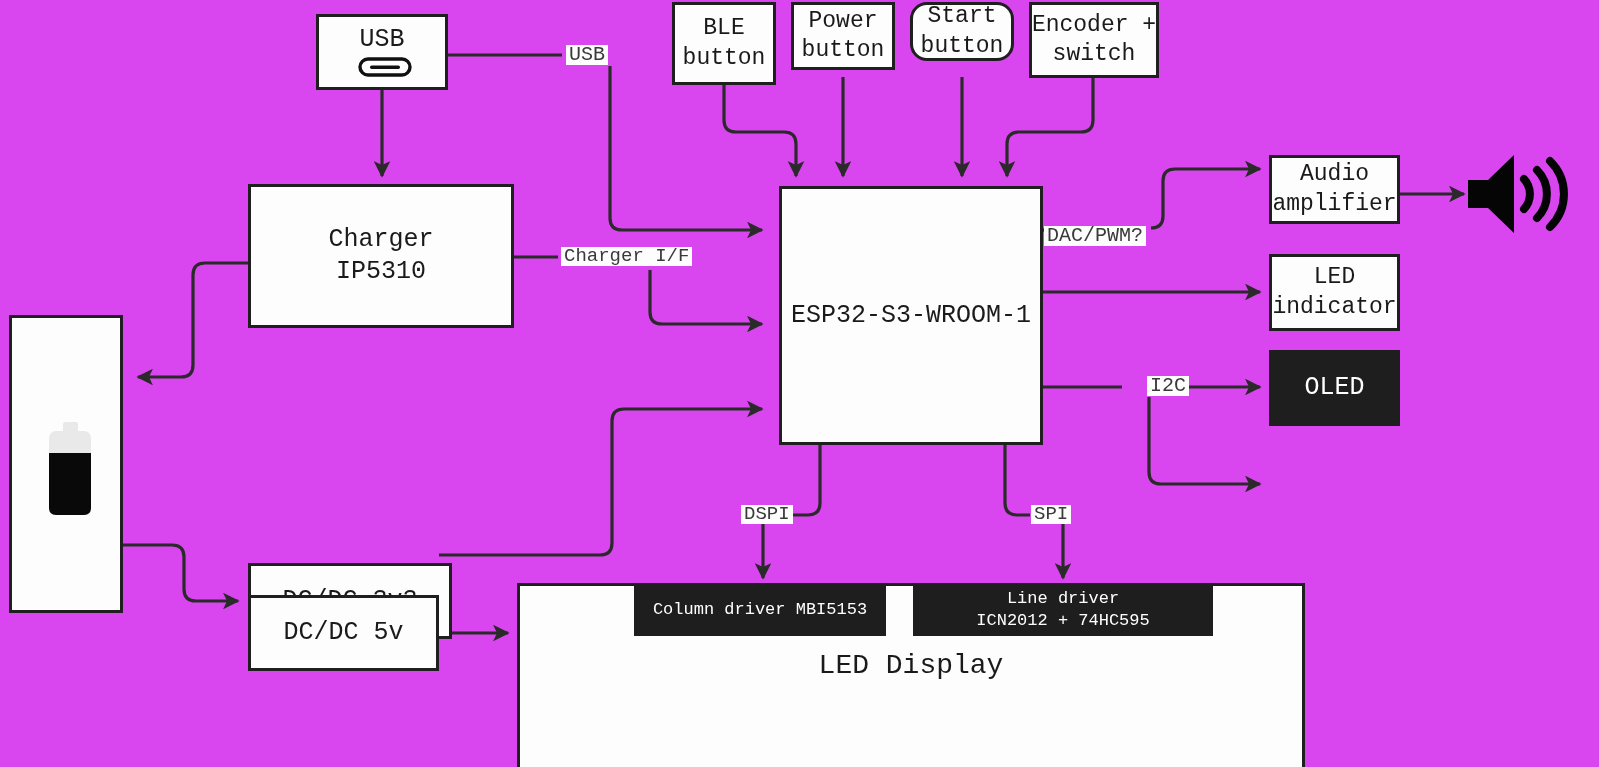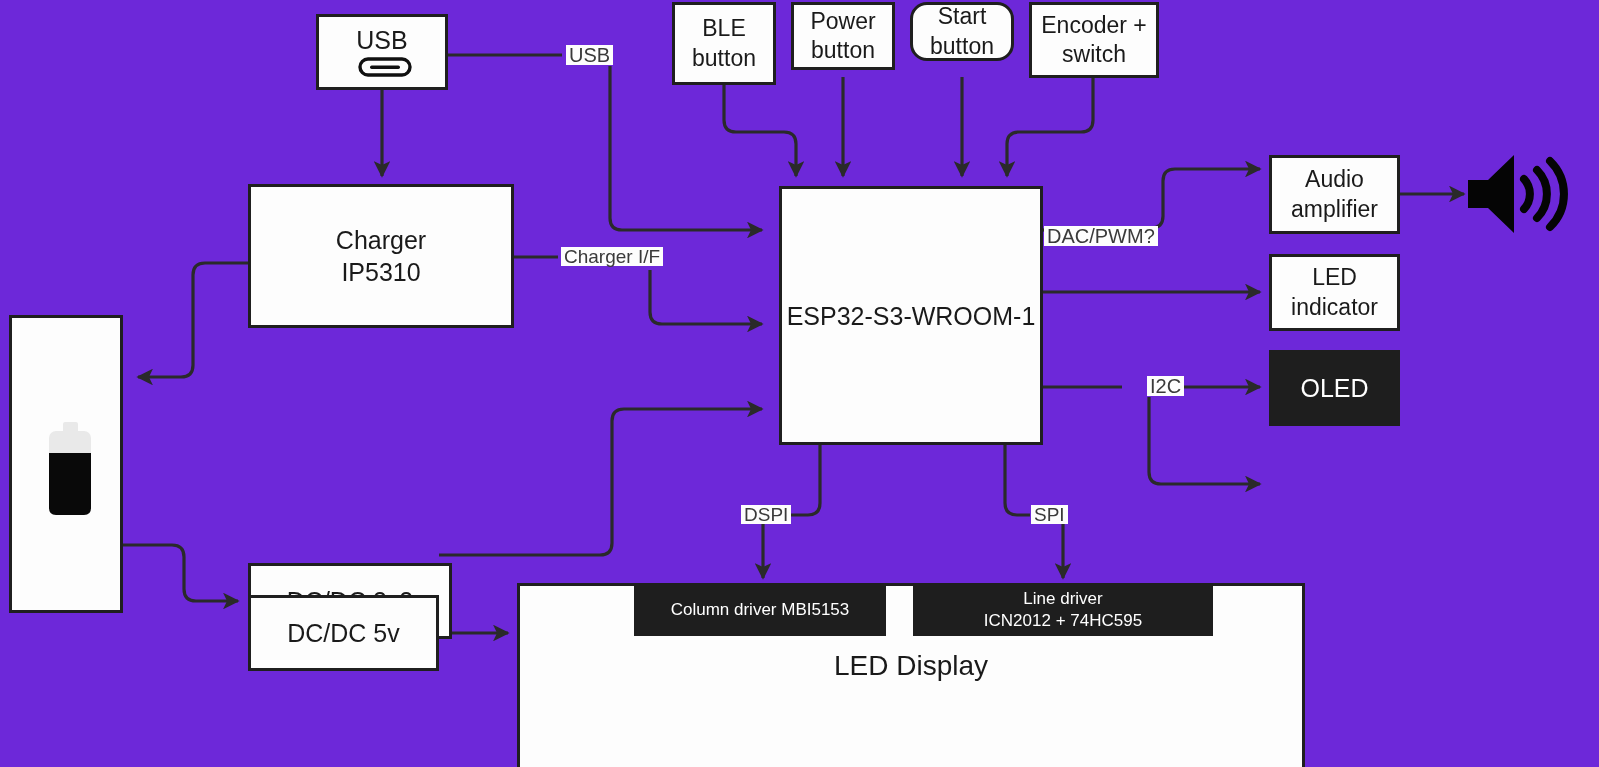--- a/index.html
+++ b/index.html
@@ -4,22 +4,22 @@
 <style>
   html, body {
     margin: 0;
     padding: 0;
     background: #ffffff;
   }
   #stage {
     position: relative;
     width: 1599px;
     height: 767px;
-    background: #6d28d9;
-    font-family: Liberation Sans, sans-serif;
+    background: #d946ef;
+    font-family: Liberation Mono, monospace;
     overflow: hidden;
   }
   #wires {
     position: absolute;
     left: 0; top: 0;
     width: 1599px;
     height: 767px;
     pointer-events: none;
   }
   .box {
@@ -164,21 +164,21 @@
   </div>
   <div class="box" style="left:1029px; top:2px; width:130px; height:76px; font-size:23px;">
     <span class="line">Encoder +</span>
     <span class="line">switch</span>
   </div>
 
   <div class="box" style="left:779px; top:186px; width:264px; height:259px; font-size:25px;">
     <span class="line">ESP32-S3-WROOM-1</span>
   </div>
 
-  <div class="box" style="left:1269px; top:155px; width:131px; height:79px; font-size:23px;justify-content:center;">
+  <div class="box" style="left:1269px; top:155px; width:131px; height:69px; font-size:23px;justify-content:center;">
     <span class="line">Audio</span>
     <span class="line">amplifier</span>
   </div>
 
   <span class="icon-holder" style="left:1466px; top:153px; width:104px; height:82px;">
     <svg viewBox="0 0 104 82" width="104" height="82">
       <path d="M 2 27 L 22 27 L 48 2 L 48 80 L 22 55 L 2 55 Z" fill="#050505"></path>
       <path d="M 58 26 A 22 22 0 0 1 58 56" fill="none" stroke="#050505" stroke-width="8" stroke-linecap="round"></path>
       <path d="M 71 17 A 34 34 0 0 1 71 65" fill="none" stroke="#050505" stroke-width="8" stroke-linecap="round"></path>
       <path d="M 84 8 A 46 46 0 0 1 84 74" fill="none" stroke="#050505" stroke-width="8" stroke-linecap="round"></path>

